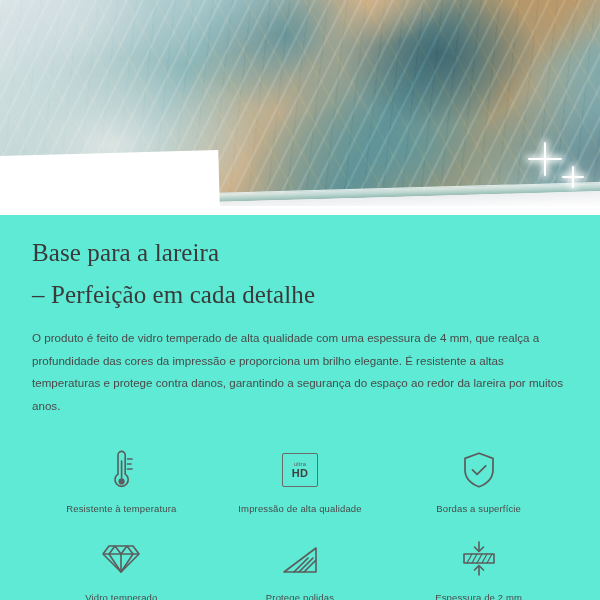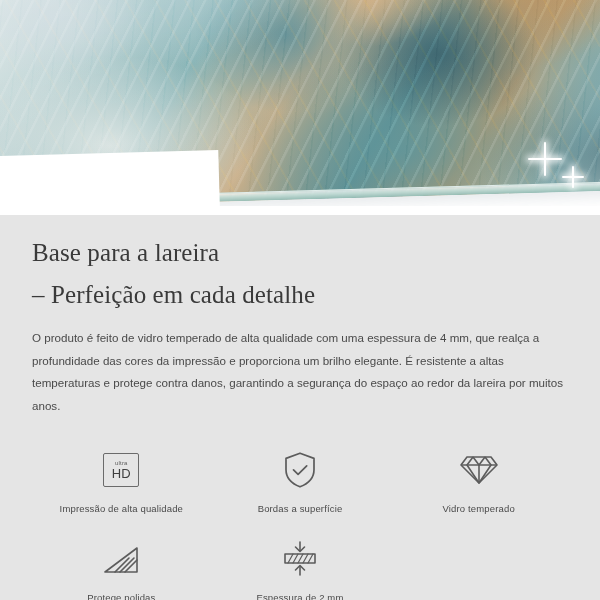--- a/index.html
+++ b/index.html
@@ -11,21 +11,21 @@
     width: 600px;
     height: 600px;
     overflow: hidden;
     font-family: "Liberation Sans", sans-serif;
     color: #333333;
   }
   .page {
     position: relative;
     width: 600px;
     height: 600px;
-    background: #e5e5e5;
+    background: #5eead4;
   }
 
   
   .hero {
     position: relative;
     width: 600px;
     height: 215px;
     overflow: hidden;
     background: #ffffff;
   }
@@ -200,22 +200,22 @@
     justify-content: center;
     line-height: 1;
   }
   .hd-badge .ultra {
     font-size: 6px;
     letter-spacing: 0.2px;
     color: #5c5c5c;
     margin-bottom: 1px;
   }
   .hd-badge .hd {
-    font-size: 13px;
-    font-weight: normal;
+    font-size: 11px;
+    font-weight: bold;
     color: #3f3f3f;
     letter-spacing: 0.3px;
   }
 </style>
 </head>
 <body>
 
 <div class="page">
 
   <div class="hero">
@@ -236,20 +236,33 @@
   <div class="content">
     <h1 class="headline">
       <span>Base para a lareira</span>
       <span class="line2">– Perfeição em cada detalhe</span>
     </h1>
 
     <p class="body-copy">O produto é feito de vidro temperado de alta qualidade com uma espessura de 4 mm, que realça a profundidade das cores da impressão e proporciona um brilho elegante. É resistente a altas temperaturas e protege contra danos, garantindo a segurança do espaço ao redor da lareira por muitos anos.</p>
 
     <div class="features">
 
+      <div class="feature">
+        <div class="feature-icon">
+          <svg width="34" height="44" viewBox="0 0 34 44" fill="none" stroke="#5c5c5c" stroke-width="1.6" stroke-linecap="round">
+            <path d="M14 7a3.6 3.6 0 0 1 7.2 0v19.2a6.6 6.6 0 1 1-7.2 0V7z"></path>
+            <line x1="17.6" y1="13" x2="17.6" y2="30"></line>
+            <circle cx="17.6" cy="33.4" r="3.1" fill="#5c5c5c" stroke="none"></circle>
+            <line x1="23.5" y1="11" x2="28" y2="11"></line>
+            <line x1="23.5" y1="16" x2="27" y2="16"></line>
+            <line x1="23.5" y1="21" x2="28" y2="21"></line>
+          </svg>
+        </div>
+        <div class="feature-label">Resistente à temperatura</div>
+      </div>
 
       <div class="feature">
         <div class="feature-icon">
           <div class="hd-badge">
             <span class="ultra">ultra</span>
             <span class="hd">HD</span>
           </div>
         </div>
         <div class="feature-label">Impressão de alta qualidade</div>
       </div>

